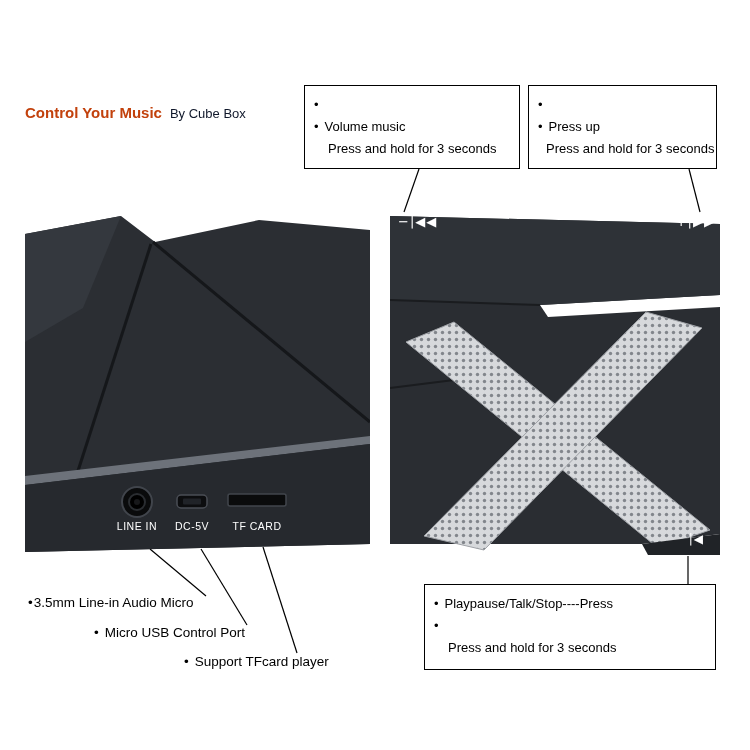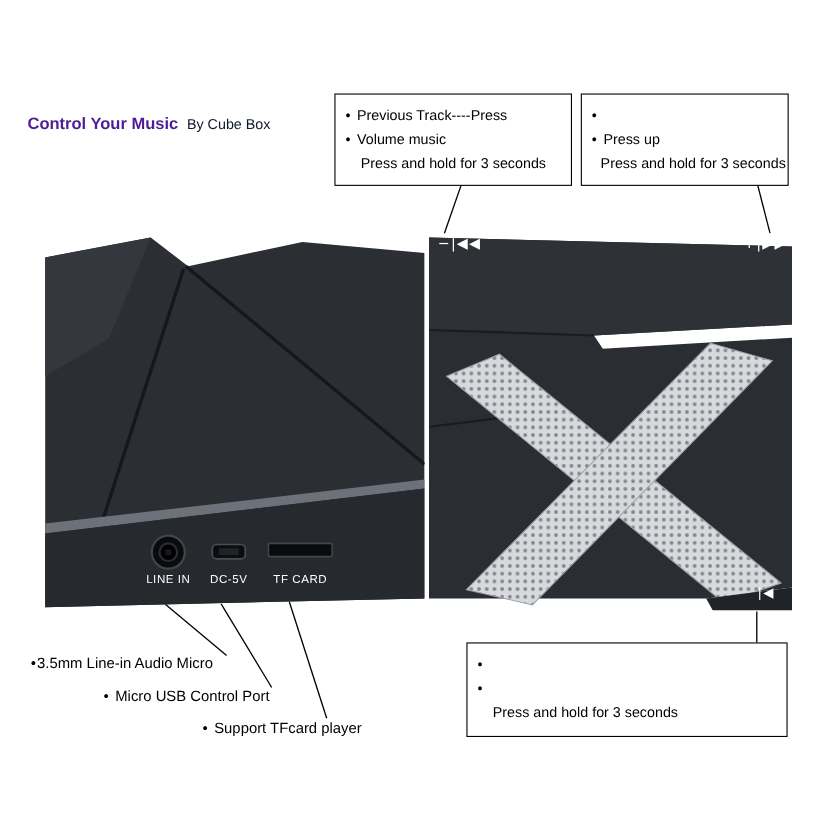--- a/index.html
+++ b/index.html
@@ -1,40 +1,40 @@
 <!DOCTYPE html>
 <html><head>
 <meta charset="utf-8">
 <style>
   html,body { margin:0; padding:0; background:#fff; }
   .page {
     position:relative; width:750px; height:750px; background:#ffffff;
     font-family:"Liberation Sans", sans-serif; color:#000; overflow:hidden;
   }
   .title { position:absolute; left:25px; top:104px; white-space:nowrap; }
-  .title-main { font-size:15px; font-weight:bold; color:#4c1d95; }
+  .title-main { font-size:15px; font-weight:bold; color:#c2410c; }
   .title-sub  { font-size:13px; color:#0f172a; margin-left:8px;text-align:center; }
 
   .callout {
     position:absolute; box-sizing:border-box; border:1px solid #000;
     background:#fff; padding:8px 9px; font-size:13px; line-height:22px;
   }
   .callout .row { display:flex; align-items:baseline; white-space:nowrap; }
   .bullet { margin-right:6px; }
   .ind14 { padding-left:14px; }
   .ind8  { padding-left:8px; }
 
   #callout-prev { left:304px; top:85px;  width:216px; height:84px; }
   #callout-next { left:528px; top:85px;  width:189px; height:84px; }
   #callout-play { left:424px; top:584px; width:292px; height:86px; }
 
   .connectors { position:absolute; left:0; top:0; pointer-events:none; }
 
   .speaker { position:absolute; }
-  #speaker-rear  { left:41px;  top:210px; width:375px; height:345px; }
+  #speaker-rear  { left:25px;  top:210px; width:375px; height:345px; }
   #speaker-front { left:390px; top:210px; width:330px; height:345px; }
   .speaker svg { display:block; }
 
   .spk-icon {
     position:absolute; color:#fff; font-family:"DejaVu Sans", sans-serif;
     letter-spacing:1px; white-space:nowrap;
   }
   .icon-prev { left:8px;  top:4px;    font-size:13px; }
   .icon-next { right:5px; top:4px;    font-size:13px; }
   .icon-play { right:16px; bottom:9px; font-size:12px; }
@@ -59,21 +59,20 @@
     <line x1="689" y1="169" x2="700" y2="212" stroke="#000" stroke-width="1.2"></line>
     <line x1="688" y1="556" x2="688" y2="585" stroke="#000" stroke-width="1.2"></line>
     <line x1="150" y1="549" x2="206" y2="596" stroke="#000" stroke-width="1.2"></line>
     <line x1="201" y1="549" x2="247" y2="625" stroke="#000" stroke-width="1.2"></line>
     <line x1="263" y1="547" x2="297" y2="653" stroke="#000" stroke-width="1.2"></line>
   </svg>
 
   <div class="callout" id="callout-prev">
     <div class="row">
       <span class="bullet">•</span>
-      <span>Previous Track----Press</span>
     </div>
     <div class="row">
       <span class="bullet">•</span>
       <span>Volume music</span>
     </div>
     <div class="row ind14">
       <span>Press and hold for 3 seconds</span>
     </div>
   </div>
 
@@ -145,20 +144,21 @@
     <span>Micro USB Control Port</span>
   </div>
   <div class="note" id="note3">
     <span class="bullet">•</span>
     <span>Support TFcard player</span>
   </div>
 
   <div class="callout" id="callout-play">
     <div class="row">
       <span class="bullet">•</span>
+      <span>Playpause/Talk/Stop----Press</span>
     </div>
     <div class="row">
       <span class="bullet">•</span>
     </div>
     <div class="row ind14">
       <span>Press and hold for 3 seconds</span>
     </div>
   </div>
 
 </div>

